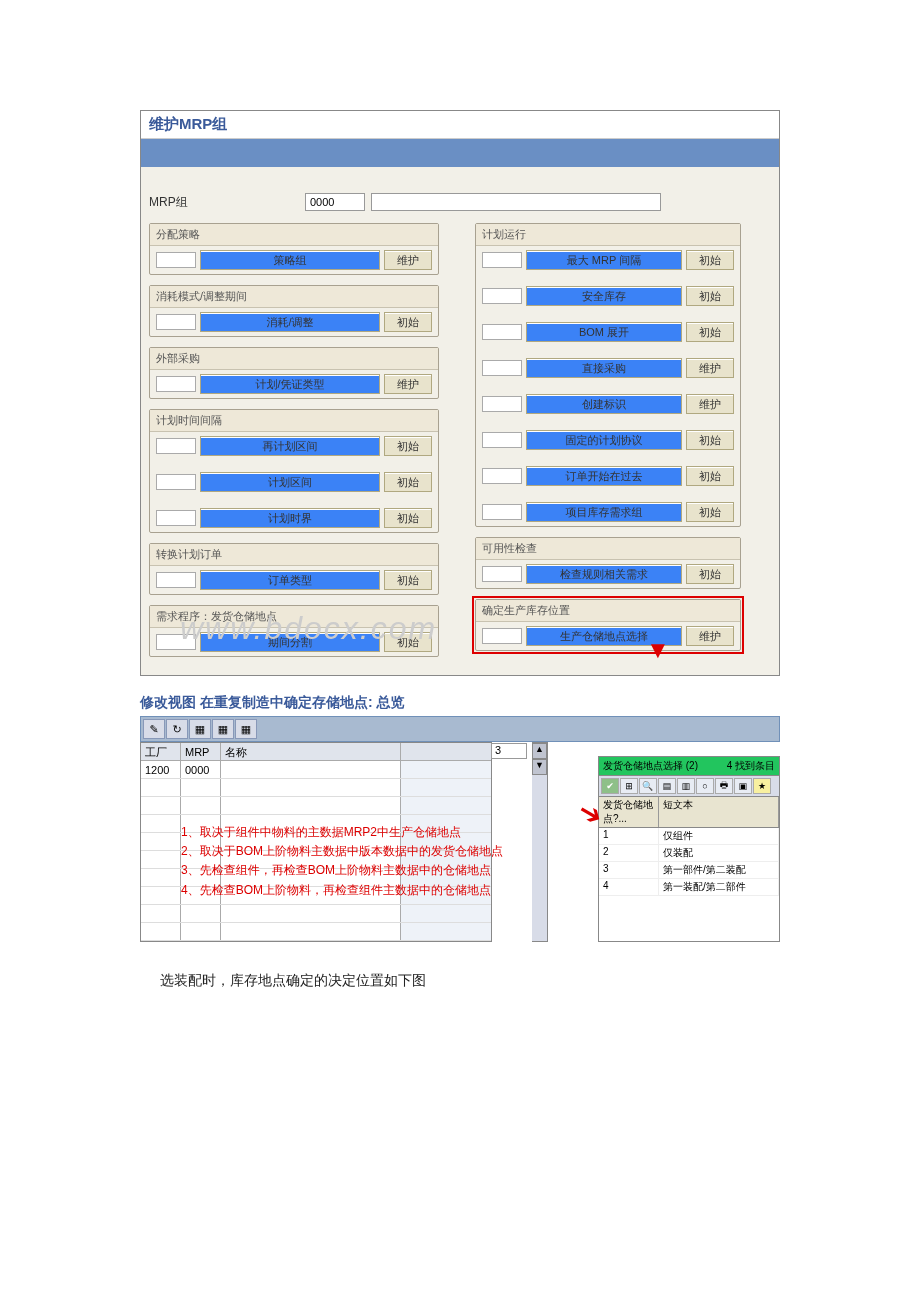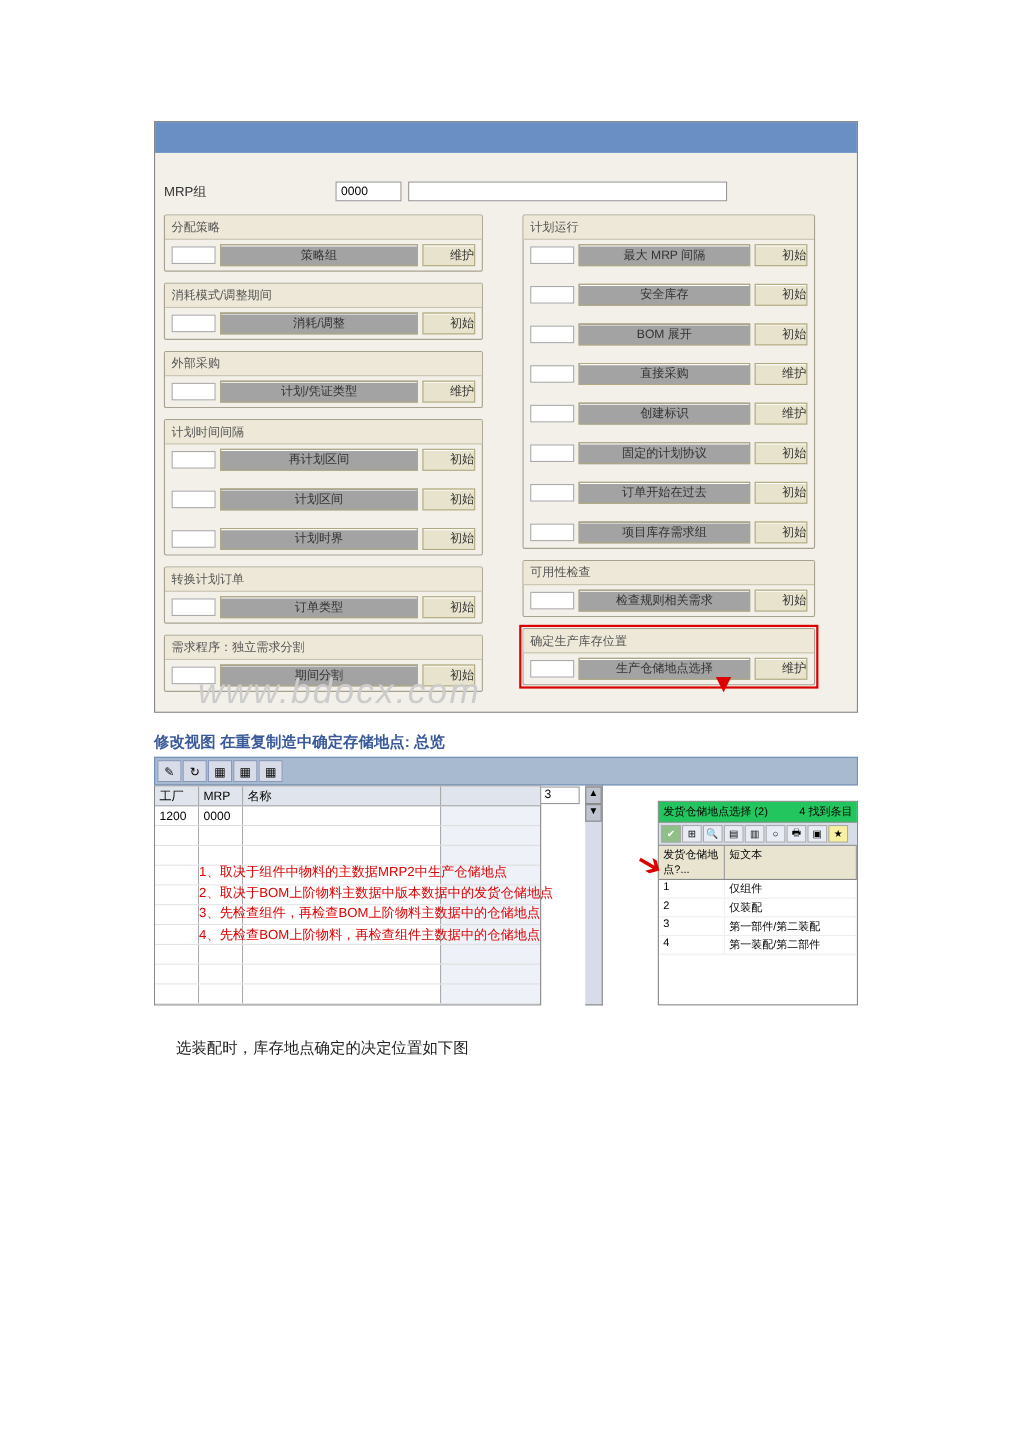--- a/index.html
+++ b/index.html
@@ -14,22 +14,22 @@
     .lbl1 { font-size: 12px; color: #333; width: 150px; }
     .inp-mrp { width: 60px; height: 18px; background: #fff; border: 1px solid #999; padding: 0 4px; font-size: 11px; }
     .inp-desc { width: 290px; height: 18px; background: #fff; border: 1px solid #999; padding: 0 4px; font-size: 11px; }
     .two-col { display: flex; padding: 8px; gap: 12px; }
     .col-a { width: 290px; }
     .col-b { width: 290px; padding-left: 24px; }
     .group { border: 1px solid #a8a190; background: #f2f0e8; margin-bottom: 10px; border-radius: 2px; }
     .ghead { font-size: 11px; color: #555; padding: 3px 6px; border-bottom: 1px solid #c8c2b0; background: #eee8d8; }
     .grow { display: flex; align-items: center; padding: 4px 6px; gap: 4px; }
     .grow .fld { flex: 0 0 40px; height: 16px; background: #fff; border: 1px solid #aaa; }
-    .grow .btn-lbl { flex: 1; height: 20px; background: #a3a3a3; border: 1px solid #b0a880; text-align: center; font-size: 11px; line-height: 18px; color: #333; box-shadow: inset 0 1px 0 #fff; }
-    .grow .action-btn { flex: 0 0 48px; height: 20px; background: #e8e3cc; border: 1px solid #b0a880; text-align: right; font-size: 11px; line-height: 18px; color: #333; box-shadow: inset 0 1px 0 #fff; }
+    .grow .btn-lbl { flex: 1; height: 20px; background: #3b82f6; border: 1px solid #b0a880; text-align: center; font-size: 11px; line-height: 18px; color: #333; box-shadow: inset 0 1px 0 #fff; }
+    .grow .action-btn { flex: 0 0 48px; height: 20px; background: #e8e3cc; border: 1px solid #b0a880; text-align: center; font-size: 11px; line-height: 18px; color: #333; box-shadow: inset 0 1px 0 #fff; }
     .spacer-row { height: 8px; }
     .redbox { position: relative; }
     .redbox::after { content: ''; position: absolute; inset: -4px; border: 2px solid #d00; pointer-events: none; }
     .arrow-down { position: absolute; color: #d00; font-size: 24px; left: 170px; bottom: -14px; }
     .watermark { position: relative; }
     .watermark::before { content: 'www.bdocx.com'; position: absolute; left: 180px; top: 610px; font-size: 32px; color: #ccc; font-style: italic; letter-spacing: 2px; pointer-events: none; z-index: 10; }
     
     
     .shot2 { margin: 14px 0 0 140px; width: 640px; }
     .title2 { color: #3a5a9a; font-size: 14px; font-weight: bold; padding: 4px 0; }
@@ -37,21 +37,21 @@
     .tbtn { width: 22px; height: 20px; background: #d8dce8; border: 1px solid #8898b8; display: flex; align-items: center; justify-content: center; font-size: 11px; }
     .tbl-wrap { display: flex; gap: 40px; }
     .tbl-left { width: 400px; border: 1px solid #888; background: #eef2f8; position: relative; }
     .tbl-right { width: 200px; border: 1px solid #888; background: #fff; margin-left: 10px; position: relative; margin-top: 14px; }
     .tbl-hdr { display: flex; background: #e0e4ec; border-bottom: 1px solid #aaa; height: 18px; }
     .tbl-hdr .hcell { border-right: 1px solid #aaa; padding: 0 4px; font-size: 11px; line-height: 18px; }
     .tbl-body .trow { display: flex; height: 18px; border-bottom: 1px solid #ddd; }
     .trow .tcell { border-right: 1px solid #aaa; padding: 0 4px; font-size: 11px; line-height: 18px; background: #fff; }
     .hc-1 { width: 40px; } .hc-2 { width: 40px; } .hc-3 { width: 180px; }
     .sb-up, .sb-down { height: 16px; background: #c0c4d0; border: 1px solid #888; text-align: center; font-size: 9px; }
-    .annot { position: absolute; left: 40px; top: 68px; width: 350px; line-height: 1.6; }
+    .annot { position: absolute; left: 40px; top: 80px; width: 350px; line-height: 1.6; }
     .annot .aline { color: #d00; font-size: 12px; }
     
     .popup-title { background: #22c55e; border-bottom: 1px solid #888; padding: 2px 4px; display: flex; justify-content: space-between; font-size: 10px; }
     .popup-tb { display: flex; padding: 2px; background: #d8dce8; gap: 1px; border-bottom: 1px solid #888; }
     .ptbtn { width: 18px; height: 16px; background: #e8ecf4; border: 1px solid #aaa; font-size: 9px; display: flex; align-items: center; justify-content: center; }
     .ptbtn.green { background: #8ec088; color: #fff; }
     .ptbtn.yellow { background: #f8f0a0; }
     .popup-hdr2 { display: flex; background: #e8e4d0; border-bottom: 1px solid #888; font-size: 10px; }
     .popup-hdr2 .ph { padding: 1px 4px; border-right: 1px solid #999; }
     .popup-body .prow { display: flex; border-bottom: 1px solid #eee; font-size: 10px; }
@@ -62,20 +62,21 @@
     .sel-cell { background: #fff; border: 1px solid #999; font-size: 11px; padding: 0 3px; position: absolute; top: 0; left: 350px; width: 36px; height: 16px; }
     
     .caption { margin: 30px 0 0 160px; font-size: 14px; color: #222; font-family: "SimSun", serif; }
   </style>
 </head>
 <body>
 
 <div class="doc-wrap watermark">
 
   <div class="shot1">
+    <div class="title1">维护MRP组</div>
     <div class="bluebar"></div>
     <div class="row1">
       <span class="lbl1">MRP组</span>
       <input class="inp-mrp" value="0000" style="">
       <input class="inp-desc" value="" style="">
     </div>
     <div class="two-col">
       <div class="col-a" id="col-a">
           <div class="group">
             <div class="ghead">分配策略</div>
@@ -123,21 +124,21 @@
           </div>
           <div class="group">
             <div class="ghead">转换计划订单</div>
             <div class="grow">
               <div class="fld"></div>
               <div class="btn-lbl">订单类型</div>
               <div class="action-btn">初始</div>
             </div>
           </div>
           <div class="group">
-            <div class="ghead">需求程序：独立需求分割</div>
+            <div class="ghead">需求程序：发货仓储地点</div>
             <div class="grow">
               <div class="fld"></div>
               <div class="btn-lbl">期间分割</div>
               <div class="action-btn">初始</div>
             </div>
           </div>
         </div>
       <div class="col-b" id="col-b">
           <div class="group">
             <div class="ghead">计划运行</div>

